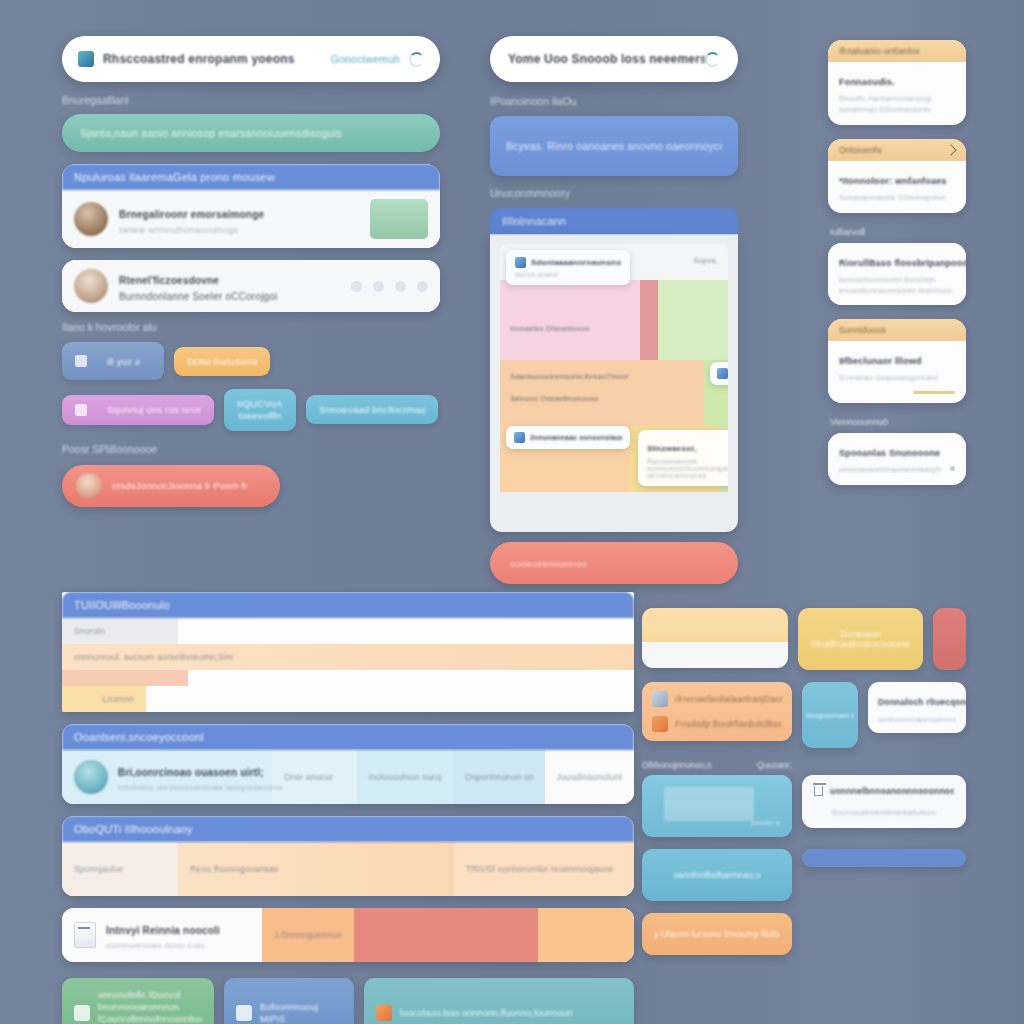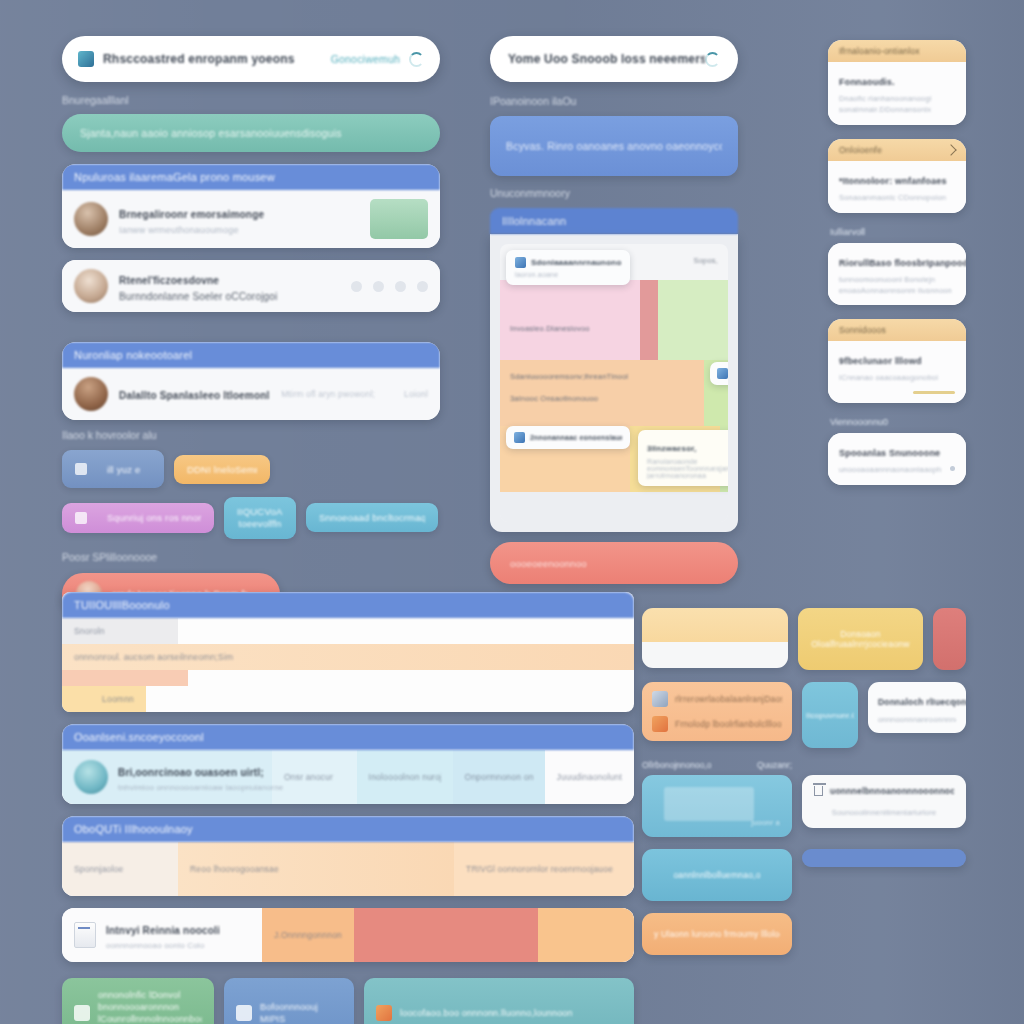--- a/index.html
+++ b/index.html
@@ -317,31 +317,20 @@
       </span>
       <span class="mini-icons">
         <i></i>
         <i></i>
         <i></i>
         <i></i>
       </span>
     </div>
   </div>
 
-  <div class="lrow card" style="margin-top:30px">
-    <div class="bluehead blurtext">Nuronliap nokeootoarel</div>
-    <div class="body">
-      <span class="avatar a3"></span>
-      <span class="txt">
-        <span class="t1 blurtext">Dalallto Spanlasleeo ltloemonl</span>
-      </span>
-      <span class="meta-r blurtext soft">Mtirm ofl aryn pwowonl;</span>
-      <span class="meta-r blurtext soft" style="margin-left:18px">Loionl</span>
-    </div>
-  </div>
 
   <div class="sect-label" style="margin-top:9px">Ilaoo k hovroolor alu</div>
 
   <div class="chipline">
     <span class="chip steel">
       <span class="chip-ico"></span>
       <span class="blurtext">ill yuz e</span>
     </span>
     <span class="chip amber">
       <span class="blurtext">DDNI lneloSemnnl</span>
@@ -489,21 +478,21 @@
       <span style="display:flex;align-items:center;gap:5px">
         <span class="r2 blurtext soft">unoooaoaannnaonaonlaaoph</span>
         <span class="dot-r"></span>
       </span>
     </div>
   </div>
 </div>
 
 <div class="wide-zone">
 
-  <div class="card" style="border-radius:8px">
+  <div class="card" style="border-radius:2px">
     <div class="bluehead blurtext">TUIIOUIlIBooonulo</div>
     <div class="wbody">
       <span class="seg gray">
           <span class="blurtext soft">Snoroln</span>
         </span>
       <span class="seg peach1">
           <span class="blurtext soft">onnnonroul. aucsom aorseilnneomn;Sim</span>
         </span>
       <span class="seg peach2">
           <span class="blurtext soft"></span>

